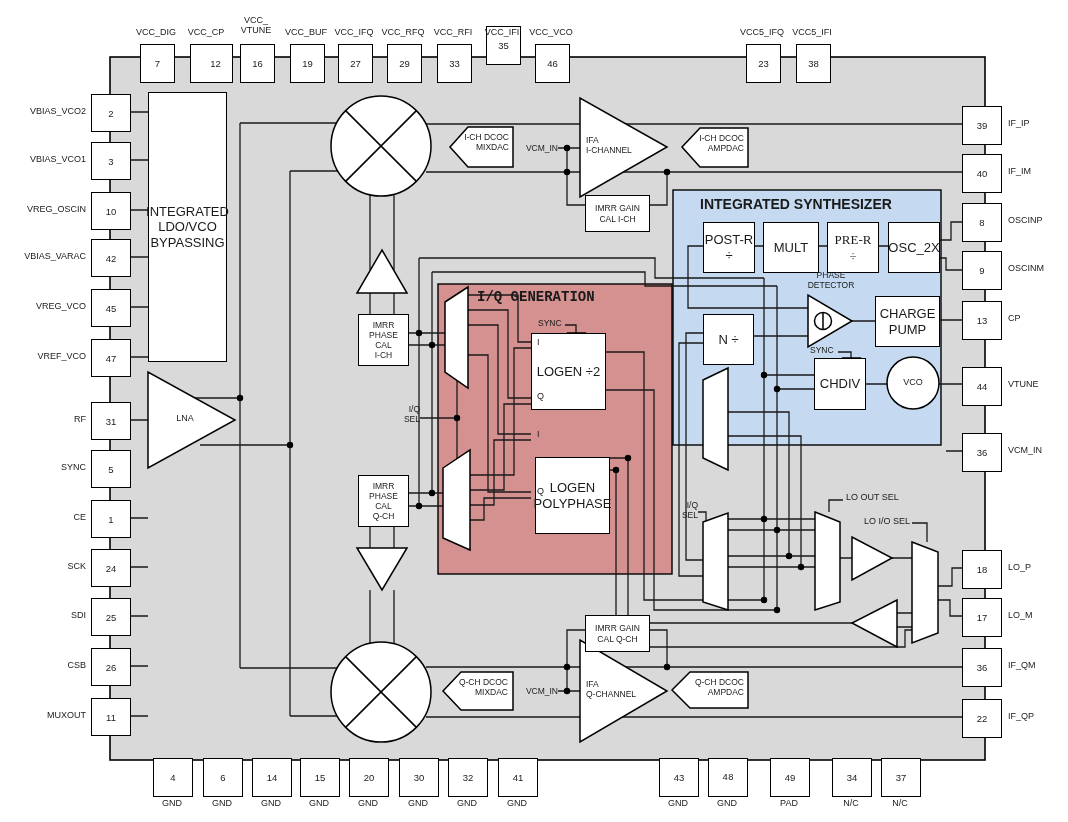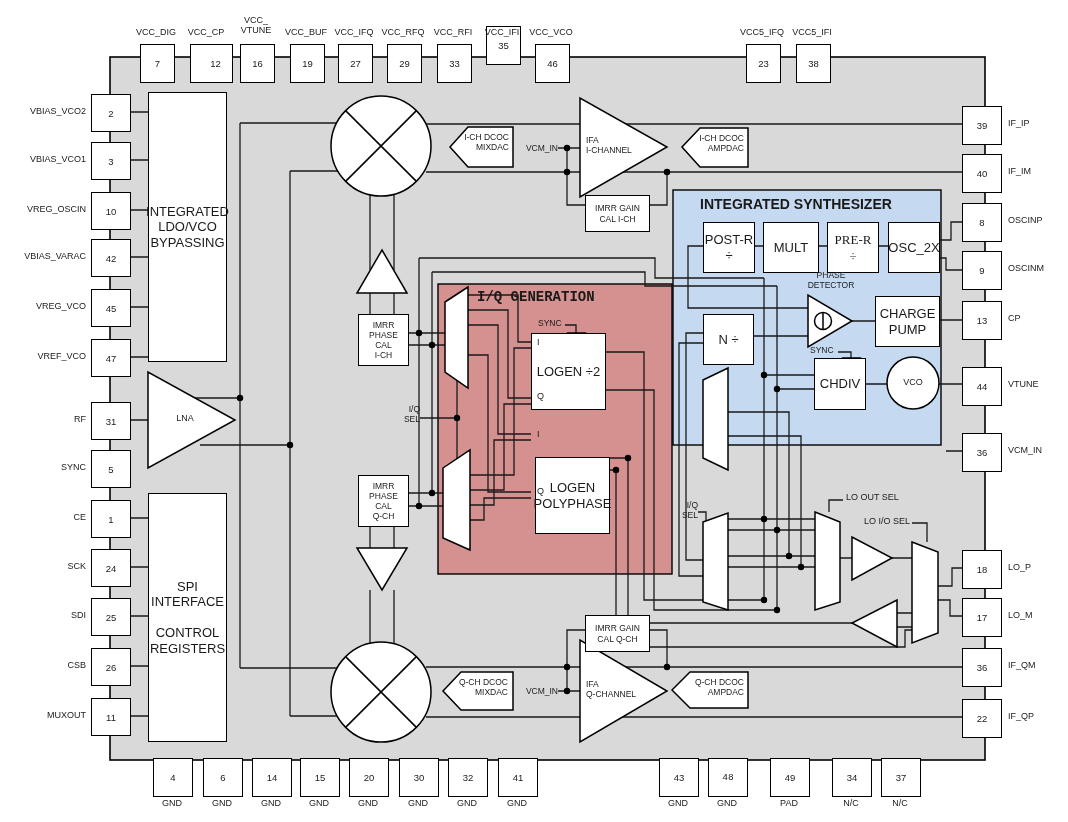--- a/index.html
+++ b/index.html
@@ -102,25 +102,20 @@
     <circle cx="764" cy="600" r="3.2"></circle>
         <circle cx="777" cy="610" r="3.2"></circle>
     <circle cx="628" cy="458" r="3.2"></circle>
         <circle cx="616" cy="470" r="3.2"></circle>
   </g>
 </svg>
 
 <div class="blk" style="left:148px;top:92px;width:77px;height:268px;">INTEGRATED
 LDO/VCO
 BYPASSING</div>
-<div class="blk" style="left:148px;top:493px;width:77px;height:247px;">SPI
-INTERFACE
-
-CONTROL
-REGISTERS</div>
 <div class="blk f85" style="left:358px;top:314px;width:49px;height:50px;">IMRR
 PHASE
 CAL
 I-CH</div>
 <div class="blk f85" style="left:358px;top:475px;width:49px;height:50px;">IMRR
 PHASE
 CAL
 Q-CH</div>
 <div class="blk" style="left:531px;top:333px;width:73px;height:75px;">LOGEN ÷2</div>
 <div class="blk" style="left:535px;top:425px;width:73px;height:75px;margin-top:32px;">LOGEN

